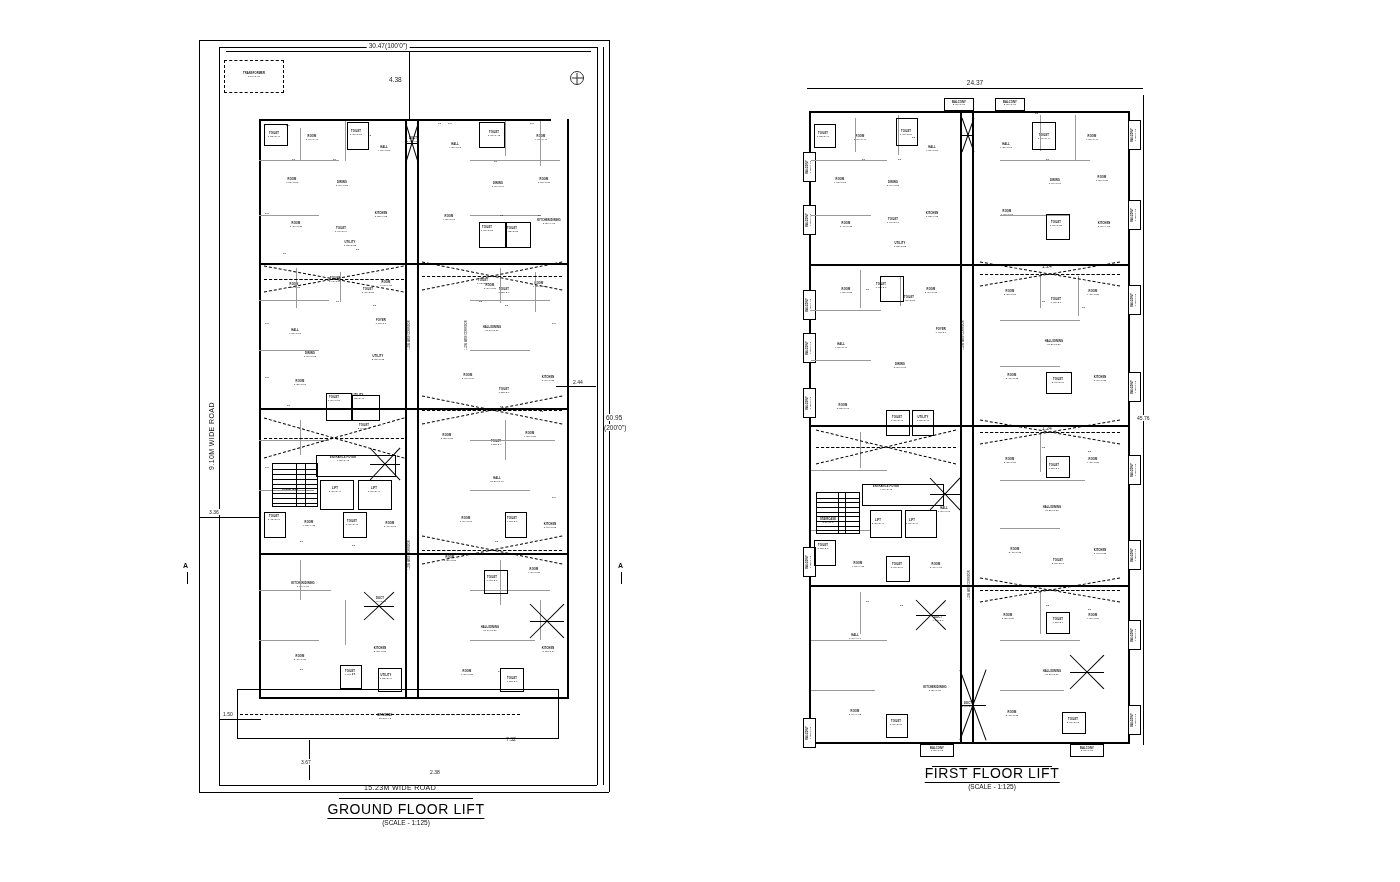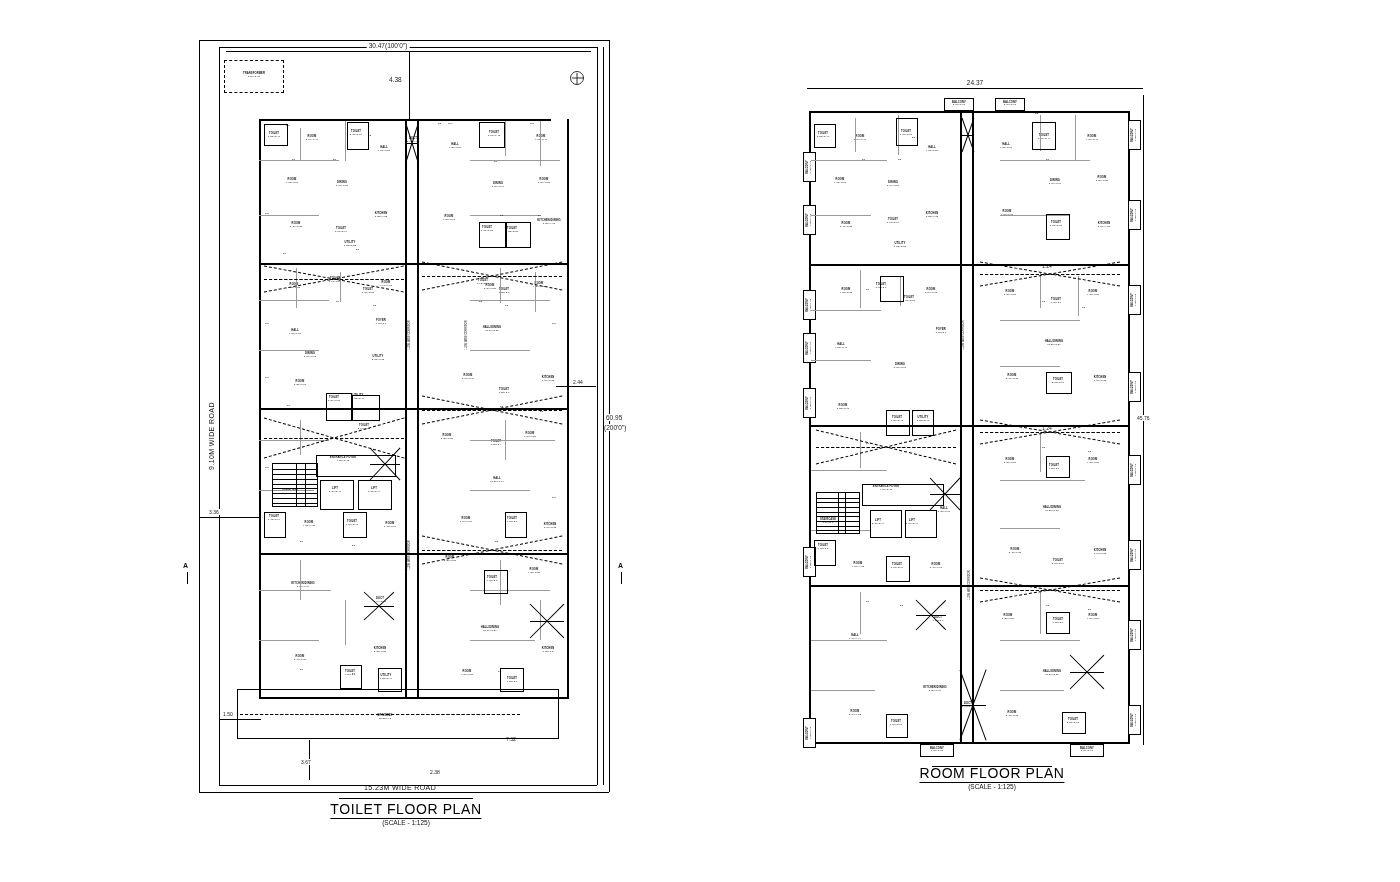--- a/index.html
+++ b/index.html
@@ -112,39 +112,39 @@
   <div class="wall" style="left:259px;top:119px;width:292px;height:2px;"></div>
   <div class="wall" style="left:259px;top:697px;width:310px;height:2px;"></div>
   <div class="wall" style="left:259px;top:119px;width:2px;height:580px;"></div>
   <div class="wall" style="left:567px;top:119px;width:2px;height:580px;"></div>
 
   <div class="thin" style="left:237px;top:689px;width:322px;height:50px;"></div>
   <div class="xhatch xdash" style="left:240px;top:692px;width:280px;height:44px;"></div>
 
   <div class="ln hl" style="left:339px;top:798px;width:134px;"></div>
   <div class="title" style="left:406px;top:801px;">
-    <u>TOILET FLOOR PLAN</u>
+    <u>GROUND FLOOR LIFT</u>
   </div>
   <div class="subtitle" style="left:406px;top:819px;">(SCALE - 1:125)</div>
 
   <div class="ln hl" style="left:807px;top:88px;width:336px;"></div>
   <div class="dim" style="left:975px;top:79px;transform:translateX(-50%);background:#fff;padding:0 2px;">24.37</div>
   <div class="ln vl" style="left:1143px;top:95px;height:650px;"></div>
   <div class="dim-sm" style="left:1136px;top:415px;background:#fff;padding:0 1px;">45.76</div>
   <div class="dim-sm" style="left:1042px;top:263px;background:#fff;">1.24</div>
   <div class="dim-sm" style="left:1042px;top:425px;background:#fff;">1.24</div>
 
   <div class="wall" style="left:809px;top:111px;width:321px;height:2px;"></div>
   <div class="wall" style="left:809px;top:742px;width:321px;height:2px;"></div>
   <div class="wall" style="left:809px;top:111px;width:2px;height:633px;"></div>
   <div class="wall" style="left:1128px;top:111px;width:2px;height:633px;"></div>
 
   <div class="ln hl" style="left:932px;top:766px;width:120px;"></div>
   <div class="title" style="left:992px;top:765px;">
-    <u>ROOM FLOOR PLAN</u>
+    <u>FIRST FLOOR LIFT</u>
   </div>
   <div class="subtitle" style="left:992px;top:783px;">(SCALE - 1:125)</div>
 
   <div class="vlab" style="left:408px;top:350px;">1.22M WIDE CORRIDOR</div>
   <div class="vlab" style="left:408px;top:570px;">1.22M WIDE CORRIDOR</div>
   <div class="vlab" style="left:465px;top:350px;">1.22M WIDE CORRIDOR</div>
   <div class="vlab" style="left:962px;top:350px;">1.22M WIDE CORRIDOR</div>
   <div class="vlab" style="left:968px;top:600px;">1.22M WIDE CORRIDOR</div>
 
   <div id="ground-rooms">

